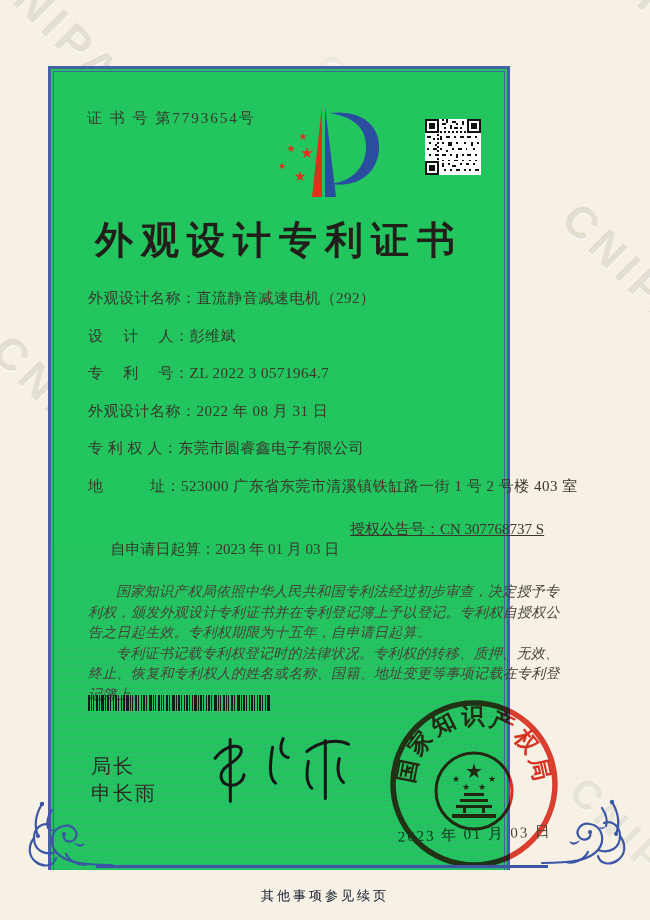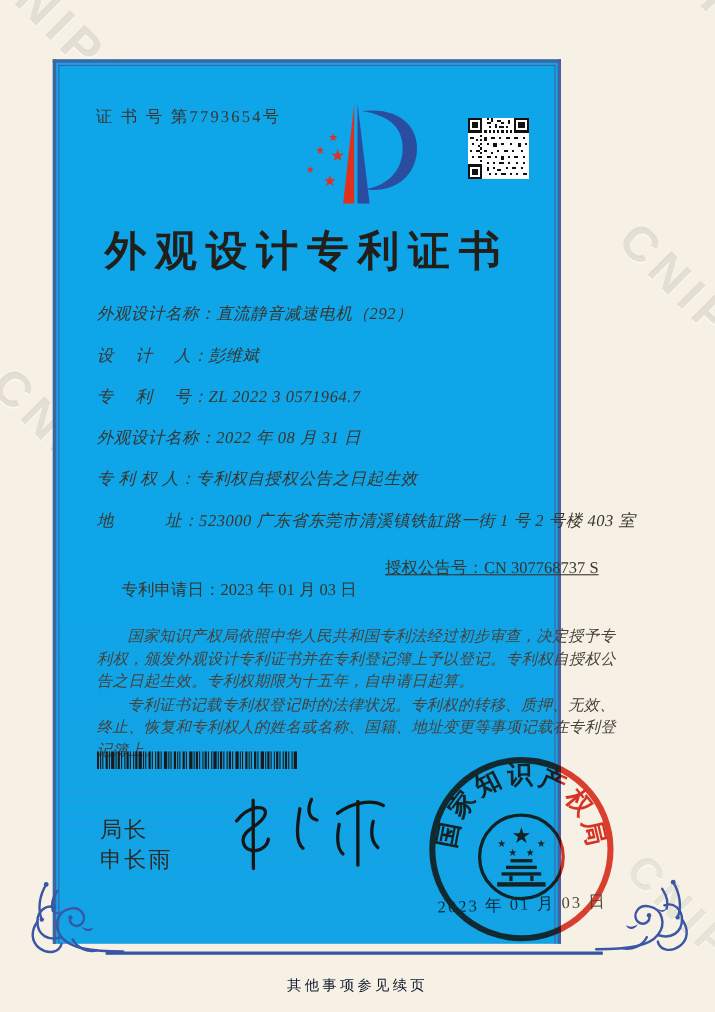--- a/index.html
+++ b/index.html
@@ -12,40 +12,40 @@
       text-shadow:1px 1px 0 rgba(255,255,255,.55);user-select:none;white-space:nowrap;}
   .wm1{left:-30px;top:-4px;font-size:46px;}
   .wm2{left:566px;top:-30px;font-size:46px;}
   .wm3{left:298px;top:92px;font-size:40px;color:rgba(146,132,104,0.10);}
   .wm4{left:546px;top:244px;font-size:44px;}
   .wm5{left:-24px;top:376px;font-size:44px;}
   .wm6{left:250px;top:578px;font-size:46px;color:rgba(146,132,104,0.13);}
   .wm7{left:554px;top:816px;font-size:40px;color:rgba(146,132,104,0.18);}
 
   
-  .sheet{position:absolute;left:48px;top:54px;width:462px;height:804px;box-sizing:border-box;
-         background:#0ea5e9;border:3px solid #44629f;border-bottom:none;}
+  .sheet{position:absolute;left:48px;top:66px;width:462px;height:804px;box-sizing:border-box;
+         background:#22c55e;border:3px solid #44629f;border-bottom:none;}
   .sheet-inner{position:absolute;left:2px;right:2px;top:2px;bottom:0;
                border:1px solid #44629f;border-bottom:none;pointer-events:none;}
   .guilloche{position:absolute;left:2px;right:2px;bottom:0;height:330px;
     background:repeating-linear-gradient(180deg,rgba(108,122,168,.20) 0,rgba(108,122,168,.20) 1px,transparent 1px,transparent 4px);
     -webkit-mask-image:linear-gradient(180deg,transparent 0,#000 45%);
     mask-image:linear-gradient(180deg,transparent 0,#000 45%);}
 
   .cert-no{position:absolute;left:36px;top:40px;font-size:15px;letter-spacing:2px;color:#3a362f;}
 
   .logo{position:absolute;left:209px;top:34px;width:130px;height:102px;}
   .qr{position:absolute;right:26px;top:50px;width:56px;height:56px;}
 
   .title{position:absolute;left:0;top:146px;width:100%;text-align:center;
          font-size:38px;font-weight:700;letter-spacing:8px;color:#221f1a;}
 
   .fields{position:absolute;left:37px;top:219px;font-size:15px;color:#3a352d;
           display:flex;flex-direction:column;gap:17.5px;}
-  .frow{line-height:20px;letter-spacing:.5px;white-space:pre;font-style:italic;}
+  .frow{line-height:20px;letter-spacing:.5px;white-space:pre;}
   .flabel{white-space:pre;}
   .grant{position:absolute;left:37px;top:450px;font-size:15px;color:#3a352d;line-height:20px;white-space:pre;}
   .grant .g2{position:absolute;left:262px;top:0;white-space:pre;text-decoration:underline;}
 
   .paras{position:absolute;left:37px;top:477px;width:484px;font-size:14px;line-height:20.5px;
          color:#47423a;font-style:italic;margin-top:36px;}
   .paras p{margin:0;text-indent:2em;letter-spacing:.3px;}
 
   .barcode{position:absolute;left:37px;top:626px;width:182px;height:16px;}
 
@@ -131,26 +131,26 @@
       </g>
     </svg>
 
     <div class="title">外观设计专利证书</div>
 
     <div class="fields">
       <div class="frow"><span class="flabel">外观设计名称：</span><span>直流静音减速电机（292）</span></div>
       <div class="frow"><span class="flabel">设　 计 　人：</span><span>彭维斌</span></div>
       <div class="frow"><span class="flabel">专　 利 　号：</span><span>ZL 2022 3 0571964.7</span></div>
       <div class="frow"><span class="flabel">外观设计名称：</span><span>2022 年 08 月 31 日</span></div>
-      <div class="frow"><span class="flabel">专 利 权 人：</span><span>专利权自授权公告之日起生效</span></div>
+      <div class="frow"><span class="flabel">专 利 权 人：</span><span>东莞市圆睿鑫电子有限公司</span></div>
       <div class="frow"><span class="flabel">地　　　址：</span><span>523000 广东省东莞市清溪镇铁缸路一街 1 号 2 号楼 403 室</span></div>
     </div>
 
     <div class="grant">
-      <span>专利申请日：</span><span>2023 年 01 月 03 日</span>
+      <span>自申请日起算：</span><span>2023 年 01 月 03 日</span>
       <span class="g2"><span>授权公告号：</span><span>CN 307768737 S</span></span>
     </div>
 
     <div class="paras">
       <p>国家知识产权局依照中华人民共和国专利法经过初步审查，决定授予专利权，颁发外观设计专利证书并在专利登记簿上予以登记。专利权自授权公告之日起生效。专利权期限为十五年，自申请日起算。</p>
       <p>专利证书记载专利权登记时的法律状况。专利权的转移、质押、无效、终止、恢复和专利权人的姓名或名称、国籍、地址变更等事项记载在专利登记簿上。</p>
     </div>
 
     <svg class="barcode" viewBox="0 0 182 16" preserveAspectRatio="none" aria-hidden="true">
       <path fill="#1a1a1a" d="M0 0h2v16H0z M3 0h1v16H3z M5 0h1v16H5z M8 0h2v16H8z M11 0h1v16h-1z M13 0h3v16h-3z M17 0h1v16h-1z M19 0h2v16h-2z M22 0h1v16h-1z M25 0h1v16h-1z M27 0h2v16h-2z M30 0h1v16h-1z M33 0h1v16h-1z M35 0h2v16h-2z M38 0h3v16h-3z M42 0h1v16h-1z M44 0h1v16h-1z M47 0h2v16h-2z M50 0h1v16h-1z M53 0h1v16h-1z M55 0h2v16h-2z M58 0h1v16h-1z M61 0h3v16h-3z M65 0h1v16h-1z M67 0h1v16h-1z M70 0h2v16h-2z M73 0h1v16h-1z M75 0h1v16h-1z M78 0h2v16h-2z M81 0h1v16h-1z M84 0h3v16h-3z M88 0h1v16h-1z M90 0h2v16h-2z M93 0h1v16h-1z M96 0h1v16h-1z M98 0h2v16h-2z M101 0h1v16h-1z M104 0h1v16h-1z M106 0h3v16h-3z M110 0h1v16h-1z M112 0h2v16h-2z M115 0h1v16h-1z M118 0h1v16h-1z M120 0h2v16h-2z M123 0h1v16h-1z M126 0h3v16h-3z M130 0h1v16h-1z M132 0h1v16h-1z M135 0h2v16h-2z M138 0h1v16h-1z M140 0h1v16h-1z M143 0h2v16h-2z M146 0h1v16h-1z M149 0h3v16h-3z M153 0h1v16h-1z M155 0h2v16h-2z M158 0h1v16h-1z M161 0h1v16h-1z M163 0h2v16h-2z M166 0h1v16h-1z M169 0h1v16h-1z M171 0h2v16h-2z M174 0h1v16h-1z M177 0h1v16h-1z M179 0h3v16h-3z"></path>

